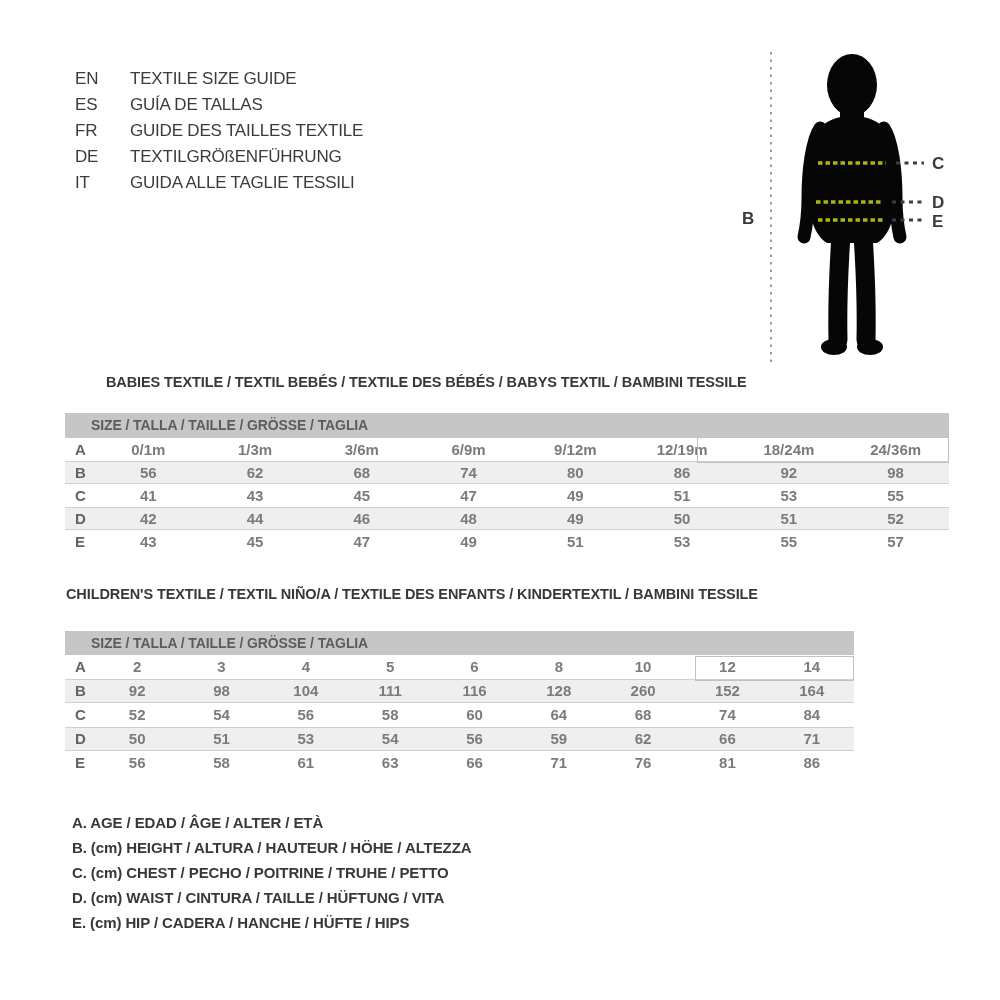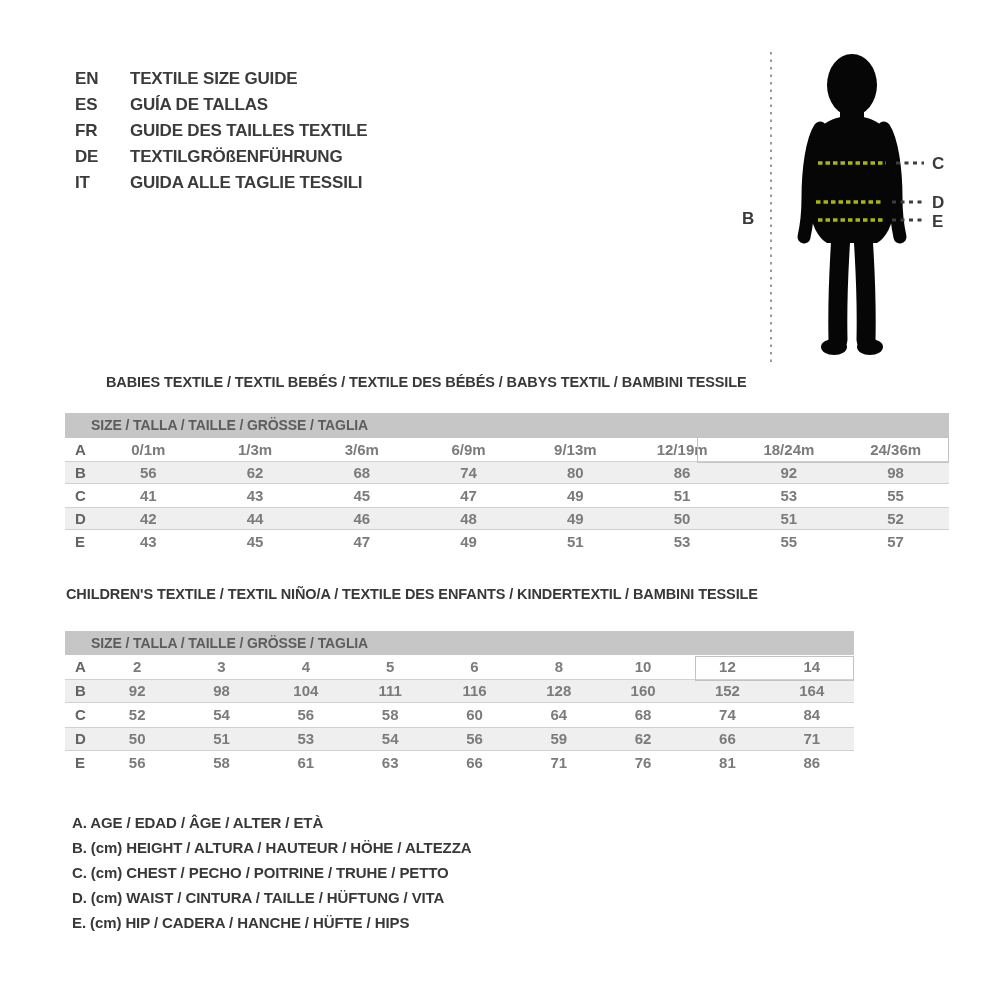--- a/index.html
+++ b/index.html
@@ -1,21 +1,21 @@
 <!DOCTYPE html>
 <html><head>
 <meta charset="utf-8">
 <style>
   html,body { margin:0; padding:0; }
   body { font-family:"Liberation Sans", sans-serif; background:#ffffff; }
   #canvas { position:relative; width:1000px; height:1000px; background:#ffffff; overflow:hidden; }
 
   
   .lang-block { position:absolute; left:75px; top:66px; }
-  .lang-row { display:flex; height:26px; line-height:26px; font-size:17px; font-weight:bold;
+  .lang-row { display:flex; height:26px; line-height:26px; font-size:17px; font-weight:normal;
               color:#3b3b3b; letter-spacing:-0.2px; }
   .lang-code { width:55px; }
 
   
   .figure-wrap { position:absolute; left:730px; top:40px; width:260px; height:330px; }
 
   
   .sec-title { position:absolute; left:66px; font-size:14.5px; font-weight:bold;
                color:#383838; letter-spacing:-0.1px; white-space:nowrap; }
   .sec-title.babies { top:374px;margin-left:40px; }
@@ -114,21 +114,21 @@
   <div class="sec-title babies">BABIES TEXTILE / TEXTIL BEBÉS / TEXTILE DES BÉBÉS / BABYS TEXTIL / BAMBINI TESSILE</div>
   <div class="size-table babies">
     <div class="thead">SIZE / TALLA / TAILLE / GRÖSSE / TAGLIA</div>
     <div>
         <div class="trow">
           <div class="tlabel">A</div>
           <div class="tcell">0/1m</div>
           <div class="tcell">1/3m</div>
           <div class="tcell">3/6m</div>
           <div class="tcell">6/9m</div>
-          <div class="tcell">9/13m</div>
+          <div class="tcell">9/12m</div>
           <div class="tcell">12/19m</div>
           <div class="tcell">18/24m</div>
           <div class="tcell">24/36m</div>
         </div>
         <div class="trow stripe">
           <div class="tlabel">B</div>
           <div class="tcell">56</div>
           <div class="tcell">62</div>
           <div class="tcell">68</div>
           <div class="tcell">74</div>
@@ -191,21 +191,21 @@
           <div class="tcell">14</div>
         </div>
         <div class="trow stripe">
           <div class="tlabel">B</div>
           <div class="tcell">92</div>
           <div class="tcell">98</div>
           <div class="tcell">104</div>
           <div class="tcell">111</div>
           <div class="tcell">116</div>
           <div class="tcell">128</div>
-          <div class="tcell">160</div>
+          <div class="tcell">260</div>
           <div class="tcell">152</div>
           <div class="tcell">164</div>
         </div>
         <div class="trow">
           <div class="tlabel">C</div>
           <div class="tcell">52</div>
           <div class="tcell">54</div>
           <div class="tcell">56</div>
           <div class="tcell">58</div>
           <div class="tcell">60</div>

